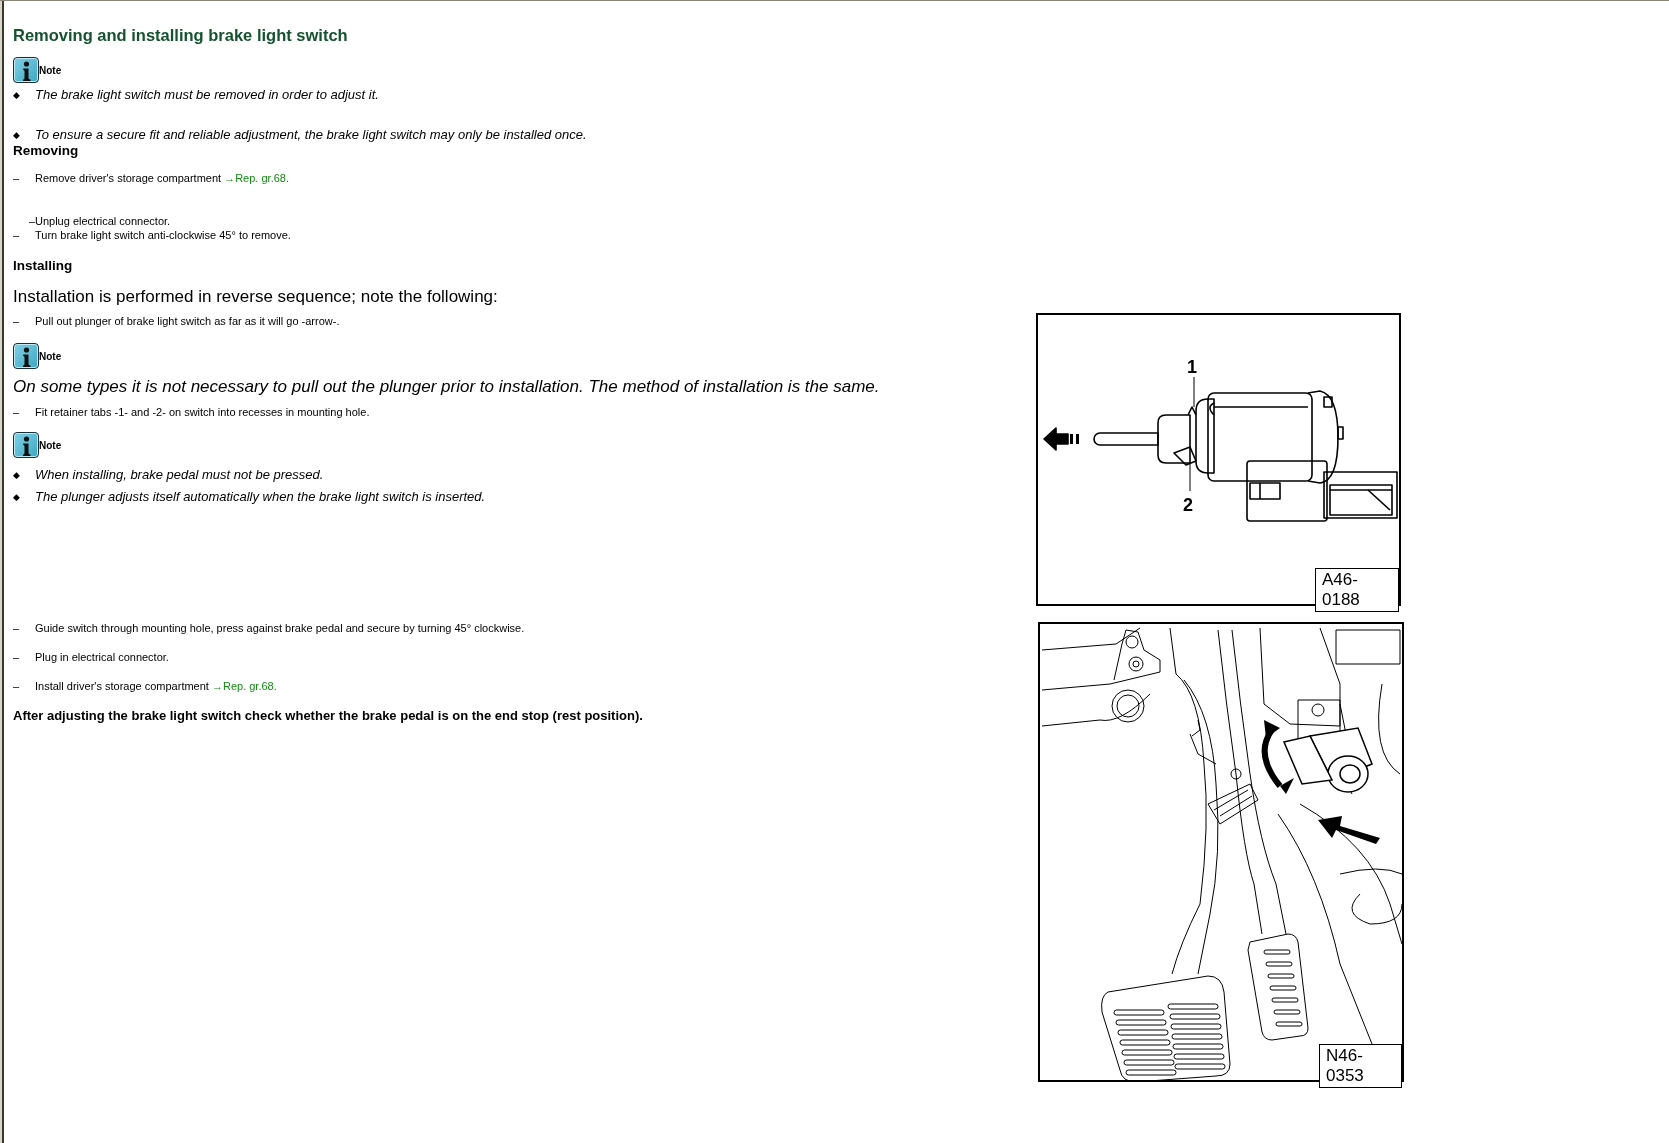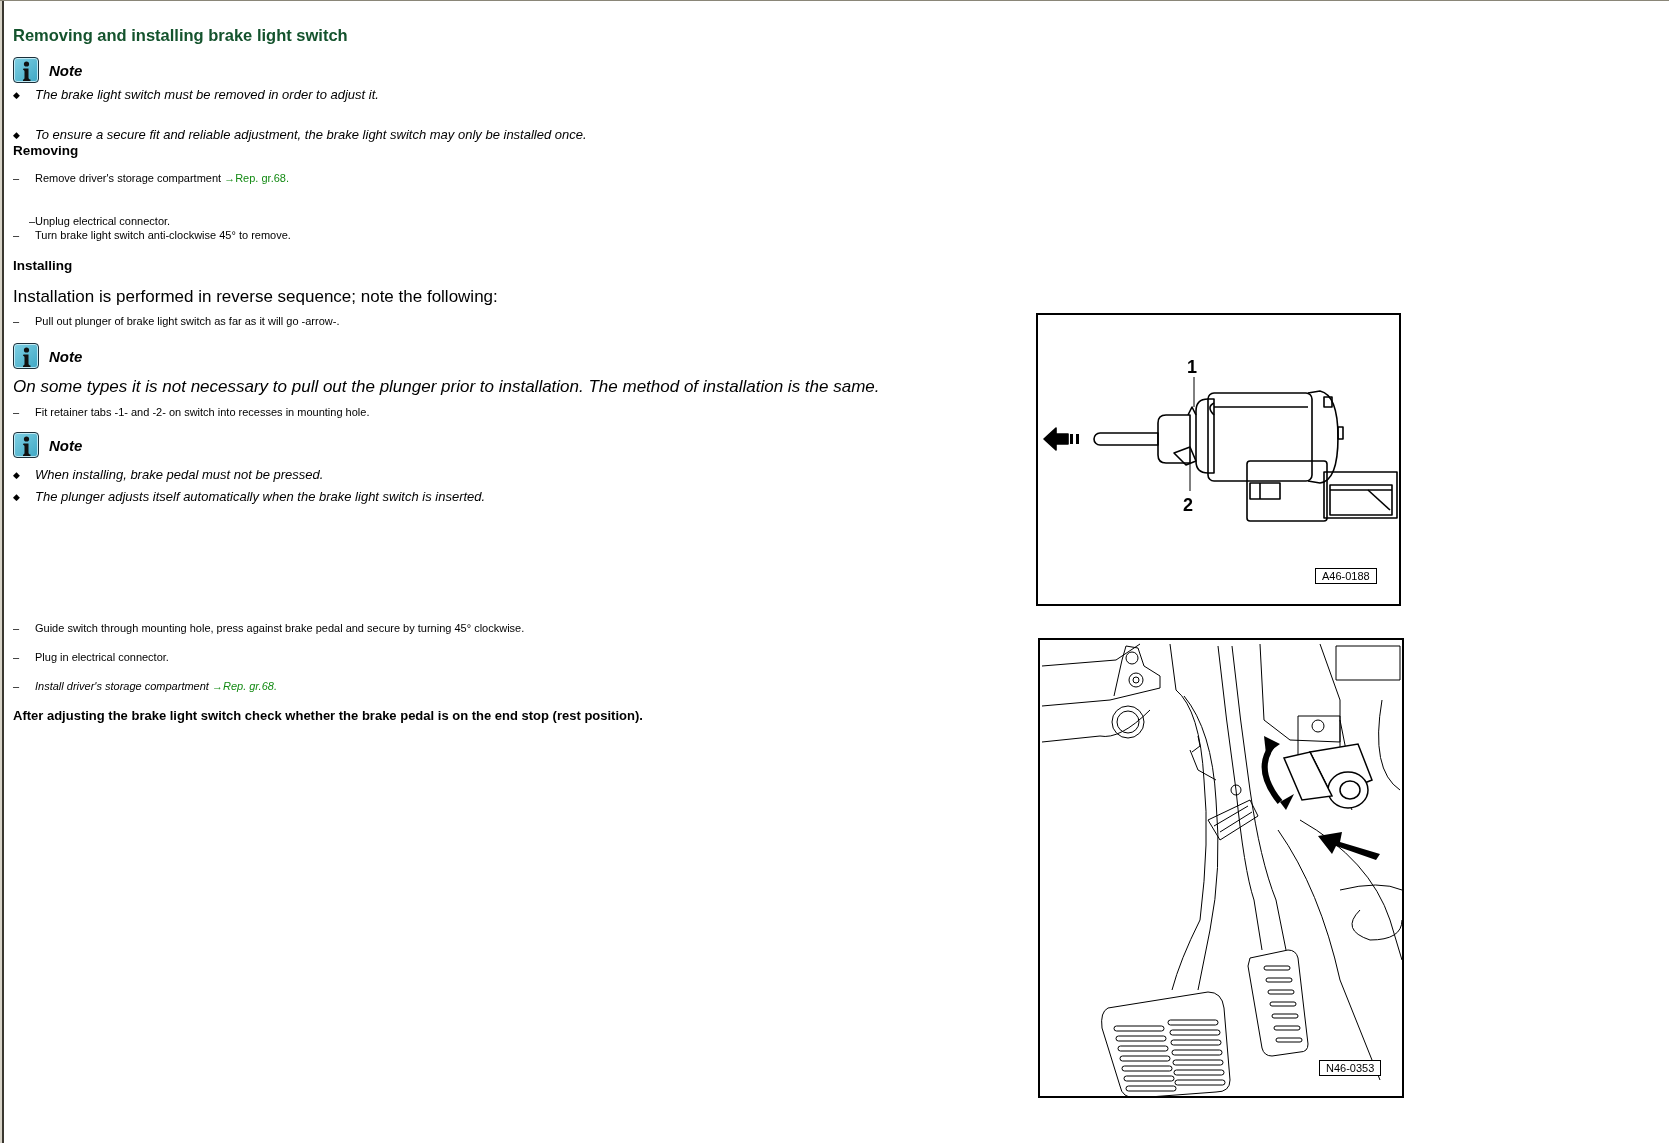--- a/index.html
+++ b/index.html
@@ -16,24 +16,24 @@
   .step { left:13px; font-size:11px; }
   .step .dash { display:inline-block; width:22px; }
   .bullet { left:13px; font-size:13px; font-style:italic; }
   .bullet .dot { display:inline-block; width:22px; font-style:normal; font-size:9px; position:relative; top:-1px; }
   .link { color:#138a13; }
   .note-row { left:13px; height:28px; display:flex; align-items:center; }
   .note-icon { width:26px; height:26px; border:1.5px solid #1b2f3a; border-radius:4px;
                background:linear-gradient(135deg,#7fd0e4,#3ea7c4); position:relative; box-sizing:border-box;
                box-shadow: inset 0 0 0 1px #bfe9f3; }
   .note-icon svg { position:absolute; left:0; top:0; }
-  .note-label { margin-left:10px; font-size:15px; font-weight:bold; font-style:italic; }
+  .note-label { font-size:10px; font-weight:bold; }
   .bold-line { left:13px; font-size:13px; font-weight:bold;text-align:right; }
   .figure { position:absolute; border:2px solid #000; background:#fff; box-sizing:border-box; }
-  .fig-label { position:absolute; border:1.5px solid #000; font-size:11px; padding:1px 6px; background:#fff; }
+  .fig-label { position:absolute; border:1.5px solid #000; font-size:17px; padding:1px 6px; background:#fff; }
 </style>
 </head>
 <body>
 
 <div class="frame-left-light"></div>
 <div class="frame-left"></div>
 <div class="frame-top"></div>
 
 <div class="abs title">Removing and installing brake light switch</div>
 
@@ -77,21 +77,21 @@
         <path d="M9.5 10.5 h5 v9 c0 1.5 1 2 2 2 v1.5 h-7.5 v-1.5 c1 0 1.5-.5 1.5-2 v-6 c0-1-.6-1.5-1.5-1.5z" fill="#111"></path>
       </svg>
   </div>
   <span class="note-label">Note</span>
 </div>
 <div class="abs bullet" style="top:467px;"><span class="dot">◆</span><span>When installing, brake pedal must not be pressed.</span></div>
 <div class="abs bullet" style="top:489px;"><span class="dot">◆</span><span>The plunger adjusts itself automatically when the brake light switch is inserted.</span></div>
 
 <div class="abs step" style="top:622px;"><span class="dash">–</span><span>Guide switch through mounting hole, press against brake pedal and secure by turning 45° clockwise.</span></div>
 <div class="abs step" style="top:651px;"><span class="dash">–</span><span>Plug in electrical connector.</span></div>
-<div class="abs step" style="top:680px;font-style:italic;"><span class="dash">–</span><span>Install driver's storage compartment </span><a class="link">→Rep. gr.68.</a></div>
+<div class="abs step" style="top:680px;"><span class="dash">–</span><span>Install driver's storage compartment </span><a class="link">→Rep. gr.68.</a></div>
 <div class="abs bold-line" style="top:708px;">After adjusting the brake light switch check whether the brake pedal is on the end stop (rest position).</div>
 
 <div class="figure" style="left:1036px; top:313px; width:365px; height:293px;">
   <svg width="361" height="289" viewBox="0 0 361 289" style="position:absolute;left:0;top:0;">
     <g fill="none" stroke="#000" stroke-width="1.6" stroke-linejoin="round">
 
       <path d="M6 124 L18 113 L18 119 L30 119 L30 129 L18 129 L18 135 Z" fill="#000"></path>
       <rect x="32" y="119" width="3" height="10" fill="#000" stroke="none"></rect>
       <rect x="38" y="119" width="3" height="10" fill="#000" stroke="none"></rect>
 
@@ -123,21 +123,21 @@
 
       <line x1="156" y1="62" x2="156" y2="92" stroke-width="1"></line>
       <line x1="152" y1="148" x2="152" y2="176" stroke-width="1"></line>
     </g>
     <text x="149" y="58" font-family="Liberation Sans, sans-serif" font-weight="bold" font-size="18" fill="#000">1</text>
     <text x="145" y="196" font-family="Liberation Sans, sans-serif" font-weight="bold" font-size="18" fill="#000">2</text>
   </svg>
   <div class="fig-label" style="left:277px; top:253px;">A46-0188</div>
 </div>
 
-<div class="figure" style="left:1038px; top:638px; width:366px; height:460px;">
+<div class="figure" style="left:1038px; top:622px; width:366px; height:460px;">
   <svg width="362" height="456" viewBox="0 0 362 456" style="position:absolute;left:0;top:0;">
     <g fill="none" stroke="#000" stroke-width="1" stroke-linejoin="round">
 
       <path d="M2 26 L76 20 L100 4"></path>
       <path d="M2 66 L70 60 L120 48 L120 36 L104 26 L98 8 L86 6 L82 20 L74 56"></path>
       <circle cx="92" cy="18" r="6"></circle>
         <circle cx="96" cy="40" r="7"></circle>
         <circle cx="96" cy="40" r="3"></circle>
       <circle cx="88" cy="82" r="16"></circle>
         <circle cx="88" cy="82" r="11"></circle>

